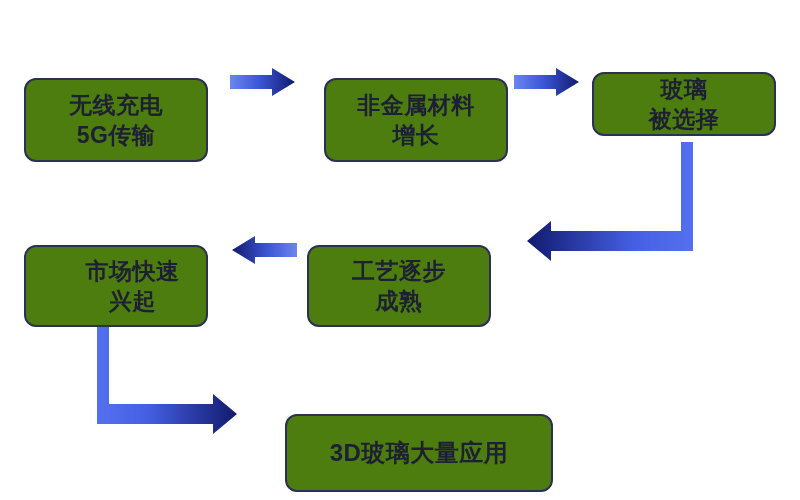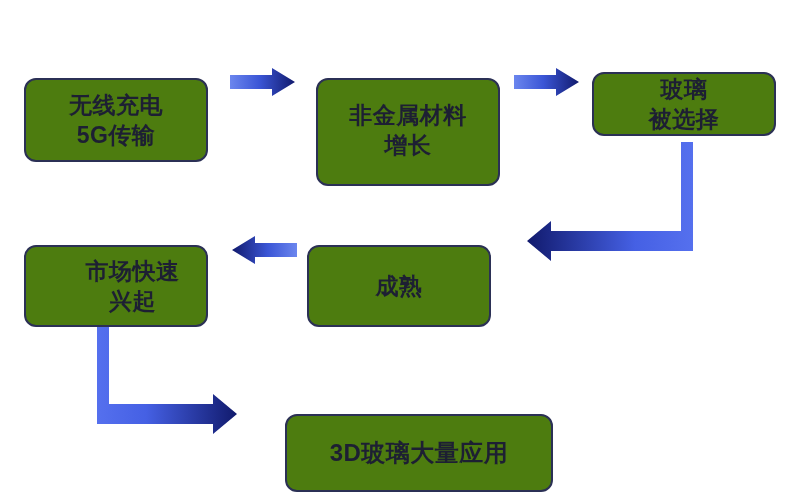--- a/index.html
+++ b/index.html
@@ -42,21 +42,21 @@
     white-space: pre-line;
     margin-top: 36px;
   }
 
   .node .node-line {
     display: block;
   }
 
   
   #node-wireless  { left: 24px;  top: 42px;  width: 184px; height: 84px; }
-  #node-material  { left: 316px; top: 42px;  width: 184px; height: 108px; font-family: Liberation Mono, monospace; }
+  #node-material  { left: 324px; top: 42px;  width: 184px; height: 84px; }
   #node-glass     { left: 592px; top: 36px;  width: 184px; height: 64px; }
 
   
   #node-market    { left: 24px;  top: 209px; width: 184px; height: 82px; padding-left: 33px; }
   #node-process   { left: 307px; top: 209px; width: 184px; height: 82px; }
 
   
   #node-3dglass   { left: 285px; top: 378px; width: 268px; height: 78px;
                     font-size: 24px; }
 
@@ -146,20 +146,21 @@
     <span class="node-line">非金属材料</span>
     <span class="node-line">增长</span>
   </div>
 
   <div class="node" id="node-glass">
     <span class="node-line">玻璃</span>
     <span class="node-line">被选择</span>
   </div>
 
   <div class="node" id="node-process">
+    <span class="node-line">工艺逐步</span>
     <span class="node-line">成熟</span>
   </div>
 
   <div class="node" id="node-market">
     <span class="node-line">市场快速</span>
     <span class="node-line">兴起</span>
   </div>
 
   <div class="node" id="node-3dglass">
     <span class="node-line">3D玻璃大量应用</span>

